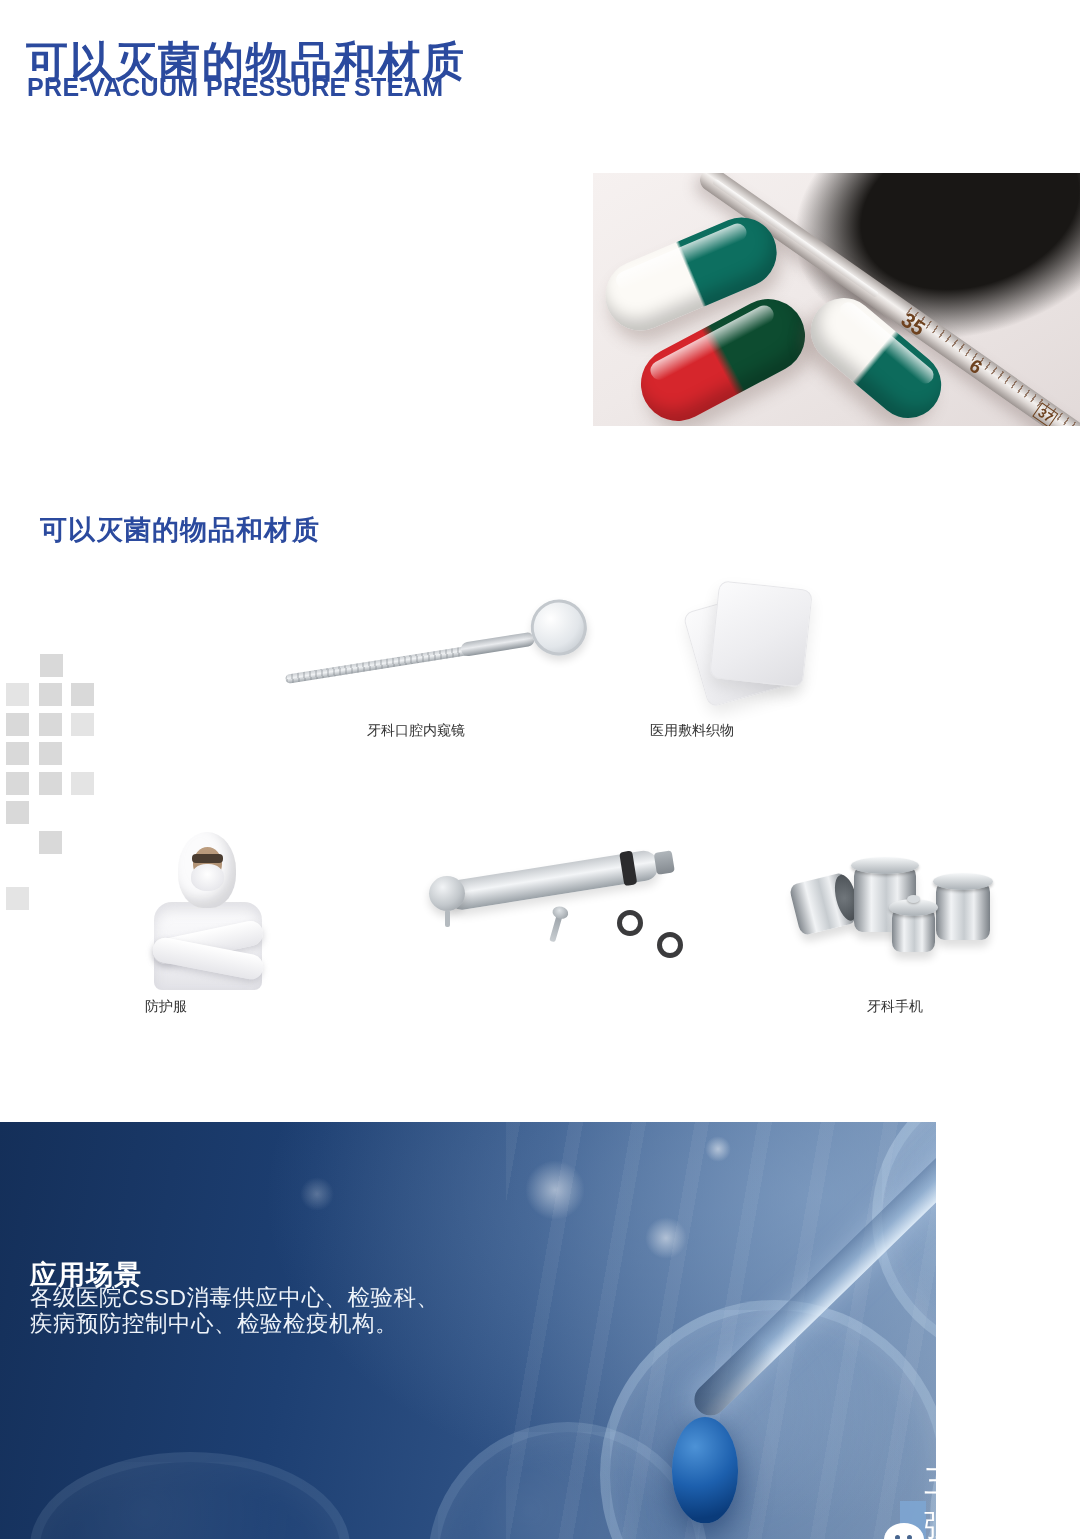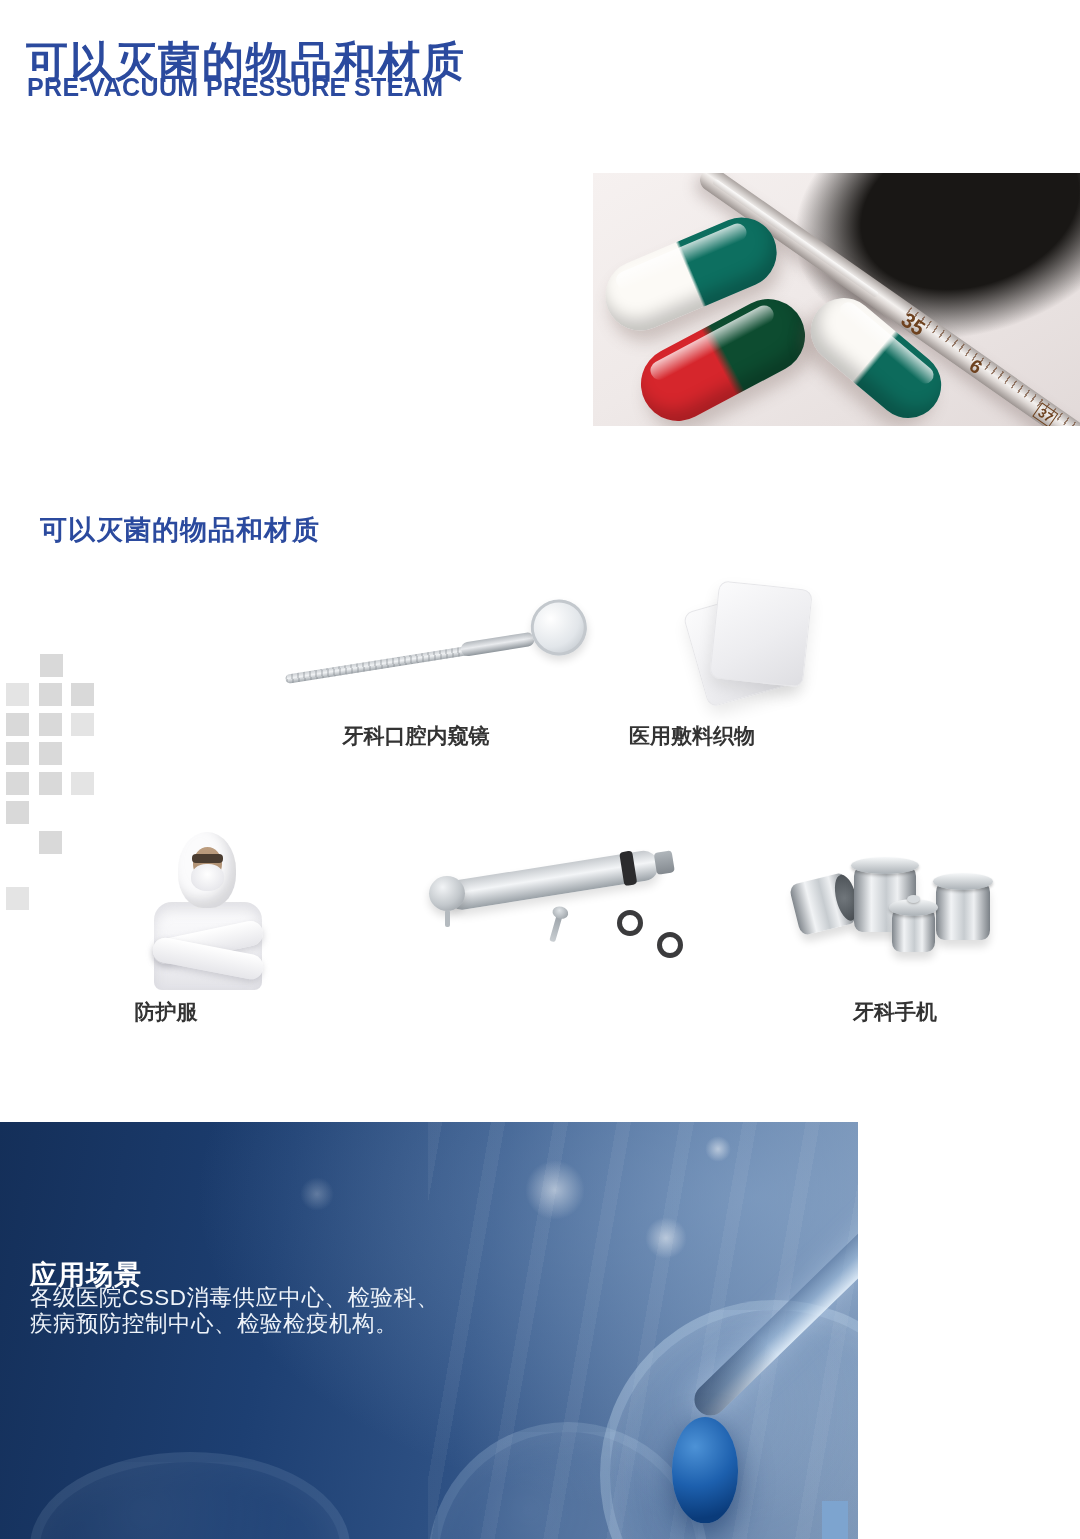--- a/index.html
+++ b/index.html
@@ -48,21 +48,21 @@
 
   
   .section-title{position:absolute;left:40px;top:490px;font-size:27px;font-weight:800;
                  color:#2b4a9e;letter-spacing:1px;}
 
   
   .sq{position:absolute;width:23px;height:23px;background:#d9d9d9;}
   .sq.lt{background:#e4e4e4;}
 
   
-  .item-label{position:absolute;font-size:21px;color:#333;text-align:center;width:260px;font-weight:bold;}
+  .item-label{position:absolute;font-size:14px;color:#333;text-align:center;width:260px;}
 
   
   .mirror-art{position:absolute;left:282px;top:592px;width:320px;height:105px;transform:rotate(-9deg);}
   .mirror-handle{position:absolute;left:0;top:58px;width:238px;height:9px;border-radius:5px;
       background:linear-gradient(180deg,#c9cdd1,#f0f2f4 45%,#a5abb0);}
   .mirror-handle::after{content:"";position:absolute;inset:0;border-radius:5px;
       background:repeating-linear-gradient(90deg,rgba(130,136,142,.35) 0 2px,rgba(0,0,0,0) 2px 6px);}
   .mirror-grip{position:absolute;left:178px;top:54px;width:74px;height:14px;border-radius:7px;
       background:linear-gradient(180deg,#b4b9be,#e9ebee 45%,#8f969c);}
   .mirror-head{position:absolute;left:250px;top:26px;width:56px;height:56px;border-radius:50%;
@@ -125,21 +125,21 @@
   .knob{position:absolute;left:50%;top:-13px;width:13px;height:8px;margin-left:-7px;border-radius:50%;
       background:#d8dcdf;box-shadow:0 1px 2px rgba(0,0,0,.25);}
   .c-open{left:4px;top:26px;width:58px;height:52px;transform:rotate(-14deg);}
   .c-open::after{content:"";position:absolute;right:-5px;top:2px;width:20px;height:47px;border-radius:50%;
       background:radial-gradient(circle at 40% 50%,#70767b,#494f54);}
   .c-large{left:64px;top:14px;width:62px;height:66px;}
   .c-small{left:102px;top:56px;width:43px;height:44px;}
   .c-right{left:146px;top:30px;width:54px;height:58px;}
 
   
-  .application{position:absolute;left:0;top:1122px;width:858px;height:417px;overflow:hidden;
+  .application{position:absolute;left:0;top:1122px;width:936px;height:417px;overflow:hidden;
       background:
         radial-gradient(900px 520px at 88% 18%,rgba(145,175,210,.55),rgba(145,175,210,0) 62%),
         linear-gradient(100deg,#142f59 0%,#1d3f72 32%,#2e5184 55%,#54739e 76%,#7e97b7 100%);}
   .tube{position:absolute;border-radius:50%;border:10px solid rgba(212,230,247,.26);
       background:radial-gradient(circle at 35% 30%,rgba(195,218,242,.25),rgba(125,158,198,.12) 60%,rgba(82,112,152,.16));
       box-shadow:inset 0 0 34px rgba(255,255,255,.14);}
   .tu1{left:600px;top:178px;width:330px;height:330px;}
   .tu2{left:872px;top:-50px;width:270px;height:270px;}
   .tu3{left:930px;top:236px;width:300px;height:300px;}
   .tu4{left:428px;top:300px;width:260px;height:260px;opacity:.55;}

